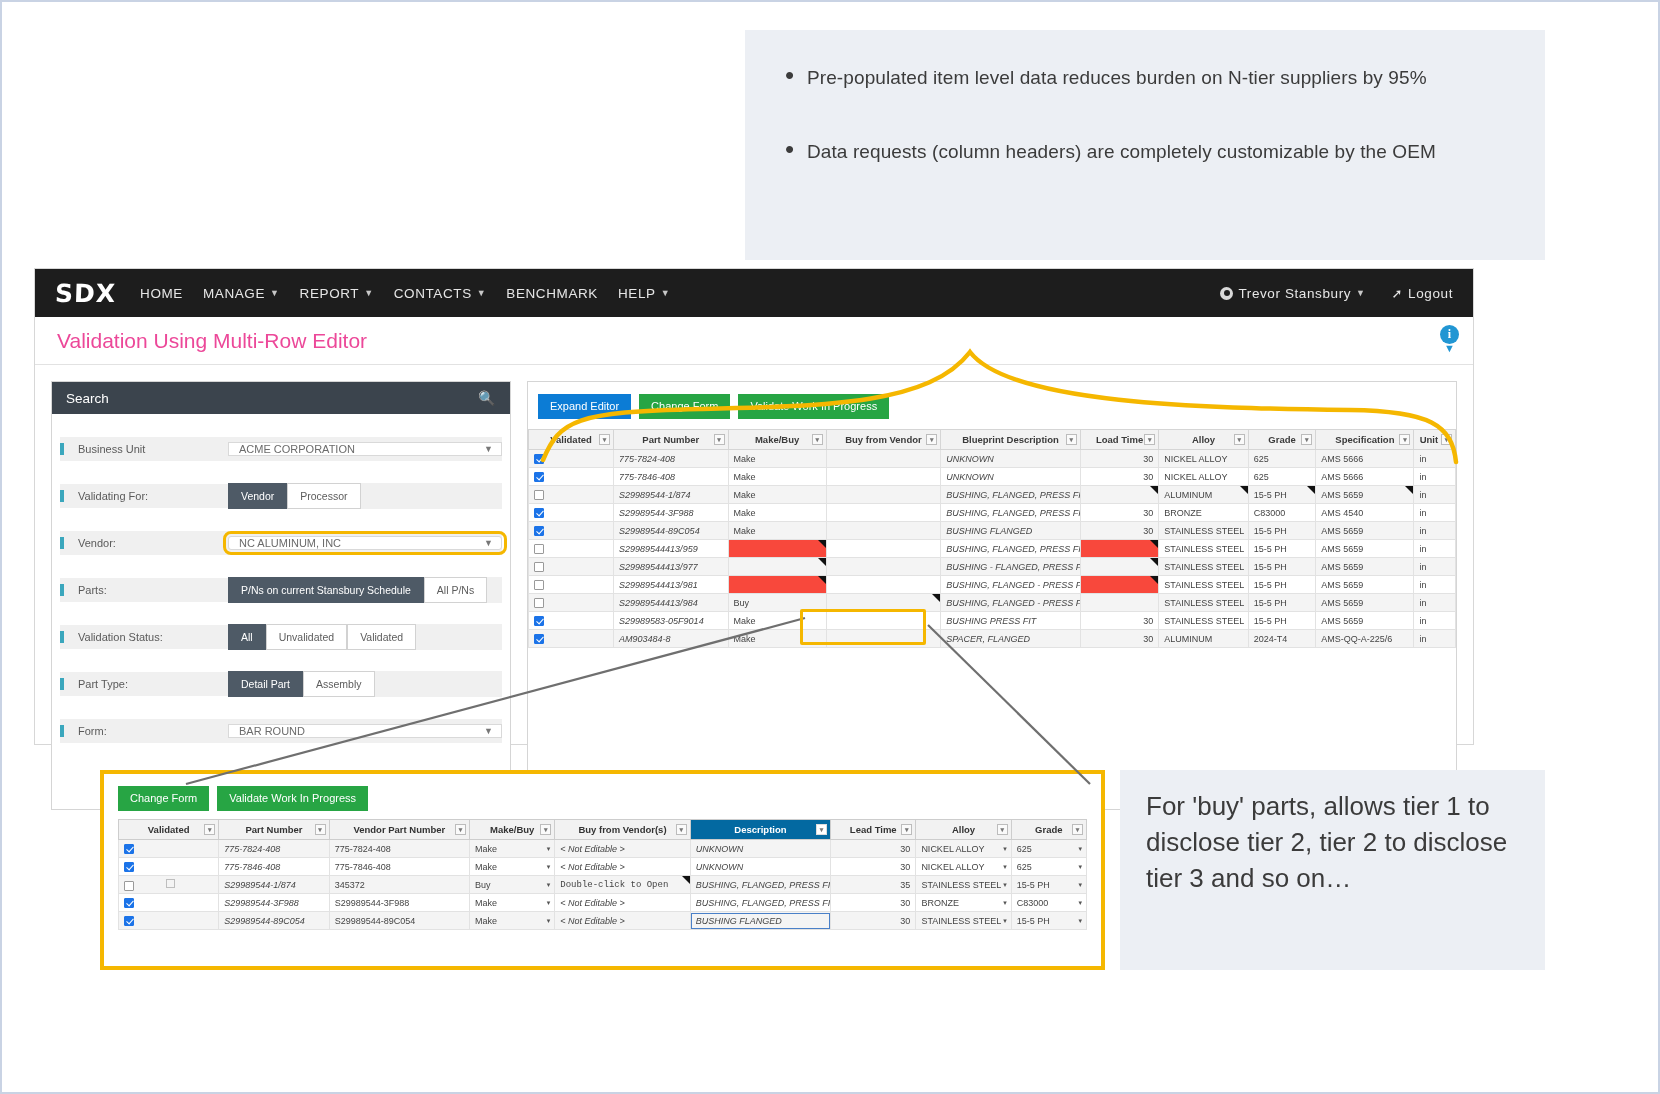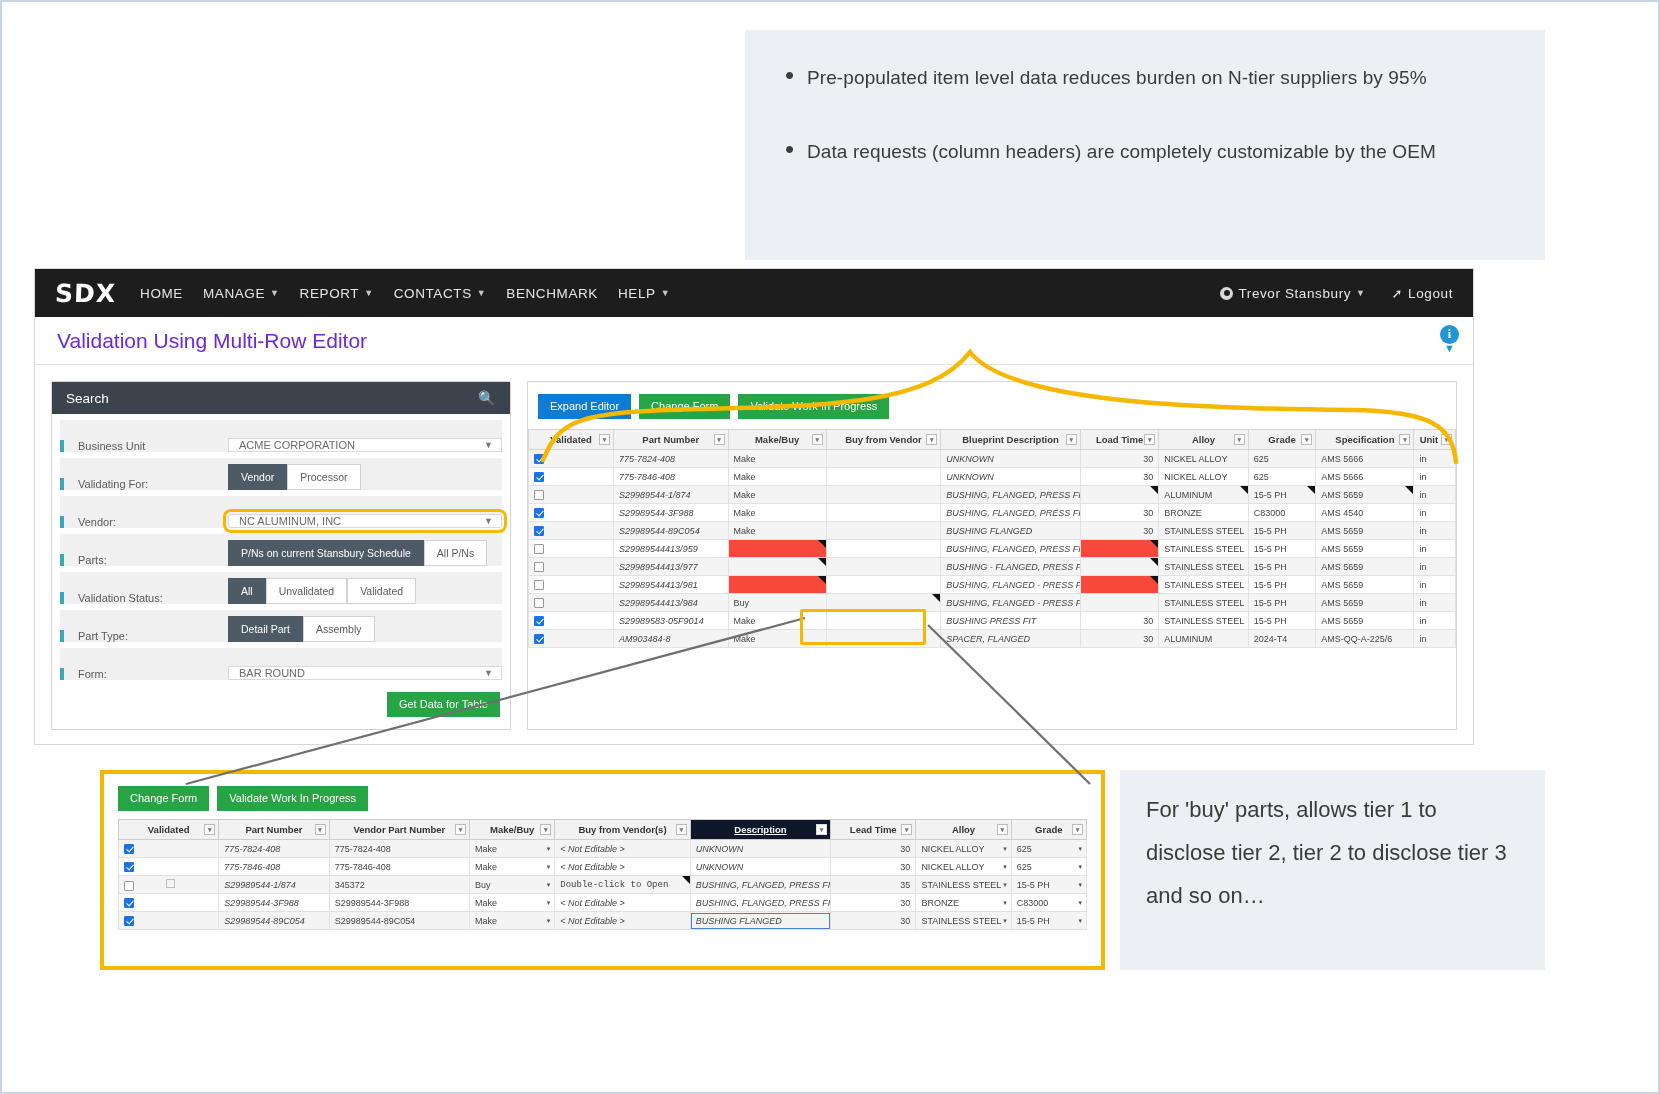--- a/index.html
+++ b/index.html
@@ -52,21 +52,21 @@
     width:13px;height:13px;border-radius:50%;background:#d9d9d9;display:inline-block;
     position:relative;
   }
   .circle-user:after{content:"";position:absolute;left:3.5px;top:3px;width:6px;height:6px;border-radius:50%;background:#1d1d1d;}
   .logout-ico{font-size:13px;}
 
   .page-head {
     height:48px; border-bottom:1px solid #e2e2e2; display:flex; align-items:center;
     padding:0 22px; position:relative;
   }
-  .page-title { font-size:21px; color:#6d28d9; font-weight:400; }
+  .page-title { font-size:21px; color:#ec4899; font-weight:400; }
   .info-badge {
     position:absolute; right:14px; top:8px; text-align:center;
   }
   .info-circle {
     width:19px;height:19px;border-radius:50%;background:#2196d3;color:#fff;
     font-size:12px;font-weight:bold;line-height:19px;display:block;margin:0 auto;
     font-family:"Liberation Serif",serif;
   }
   .info-chev { color:#2196d3; font-size:11px; line-height:8px; display:block;}
 
@@ -74,21 +74,21 @@
 
   
   .panel { border:1px solid #d5d5d5; background:#fff; }
   .panel-head {
     height:32px; background:#3b444d; color:#fff; display:flex; align-items:center;
     padding:0 14px; font-size:13.5px;
   }
   .panel-head .sp { margin-left:auto; font-size:14px; }
   .search-panel { width:460px; }
   .field-row {
-    display:flex; align-items:flex-end; height:32px; margin:6px 8px; background:#f0f0f0;
+    display:flex; align-items:center; height:24px; margin:23px 8px; background:#f0f0f0;
   }
   .field-label {
     width:168px; display:flex; align-items:center; font-size:11px; color:#5a5a5a;
     padding-left:14px; border-left:4px solid #3ba7bd; background:#f0f0f0;
   }
   .field-value {
     flex:1; background:#ffffff; border:1px solid #d9d9d9; display:flex; align-items:center;
     padding:0 8px 0 10px; font-size:11px; color:#6b6b6b; position:relative;
   }
   .field-value .dd { margin-left:auto; font-size:9px; color:#777; }
@@ -144,21 +144,21 @@
     position:absolute; left:100px; top:770px; width:1005px; height:200px;
     border:4px solid #f5b700; background:#ffffff;
   }
   .detail-inner { padding:12px 14px; }
   .detail-toolbar { display:flex; gap:8px; margin-bottom:8px; }
   table.grid2 { border-collapse:collapse; width:100%; table-layout:fixed; }
   table.grid2 th {
     background:#f2f2f2; border:1px solid #cdcdcd; font-size:9.5px; color:#333;
     height:20px; font-weight:bold; padding:0 4px; position:relative; white-space:nowrap;
   }
-  table.grid2 th.sel { background:#0f172a; color:#ffffff;text-decoration:underline; }
+  table.grid2 th.sel { background:#0369a1; color:#ffffff; }
   table.grid2 th.sel .flt { background:#fff; border-color:#ddd; }
   table.grid2 th .flt {
     position:absolute; right:3px; top:4px; width:11px; height:11px;
     border:1px solid #bcbcbc; background:#fafafa; font-size:7px; line-height:10px;
     text-align:center; color:#777;
   }
   table.grid2 td {
     border:1px solid #e2e2e2; font-size:9px; color:#444; height:18px;
     padding:0 5px; white-space:nowrap; overflow:hidden; position:relative;
   }
@@ -169,21 +169,21 @@
   td.redcell { background:#f8483c; color:#ffffff; font-size:8.5px;font-family:Liberation Mono, monospace; }
   td.redcell:after{content:"";position:absolute;right:0;top:0;border-width:4px;border-style:solid;border-color:#111 #111 transparent transparent;}
   td.focus-cell { outline:1.5px solid #4a80c8; outline-offset:-2px; }
   .grid-ico { display:inline-block; width:9px; height:9px; border:1px solid #9a9a9a; opacity:.6;}
 
   .right-caption {
     position:absolute; left:1120px; top:770px; width:425px; height:200px;
     background:#eceff4; padding:18px 26px;
   }
   .right-caption p {
-    margin:0; font-size:22px; line-height:43px; color:#3b3b3b;
+    margin:0; font-size:26px; line-height:36px; color:#3b3b3b;
   }
 
   
   svg.overlay { position:absolute; left:0; top:0; width:1660px; height:1094px; pointer-events:none; }
   .yellow-box {
     position:absolute; border:3px solid #f5b700; border-radius:2px;
   }
 </style>
 </head>
 <body>

